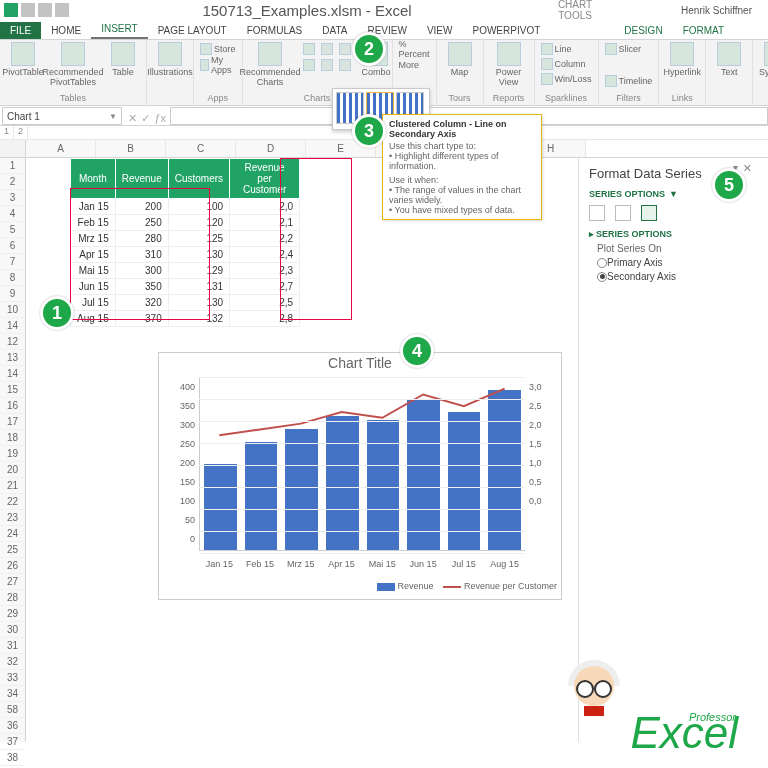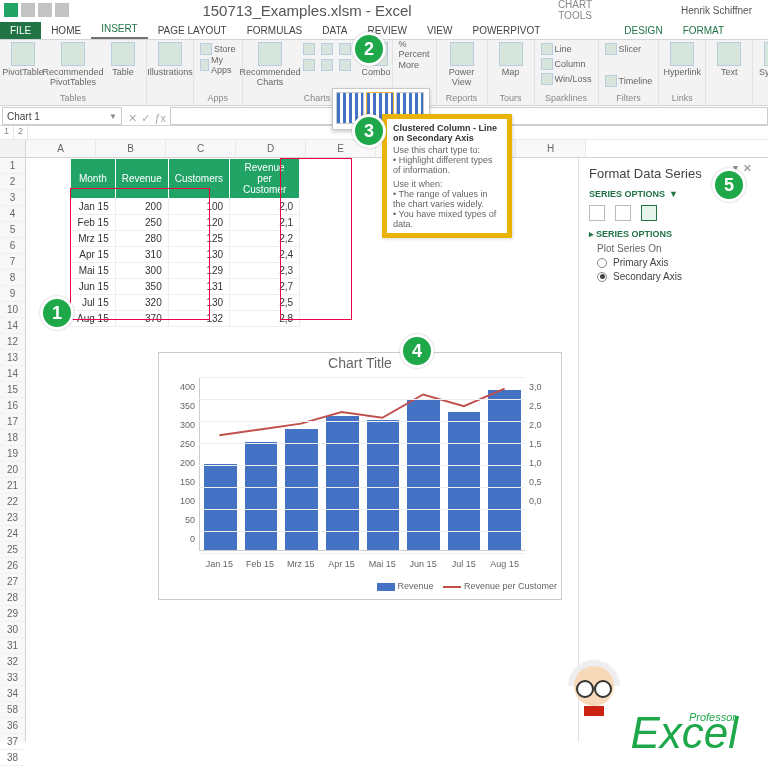--- a/index.html
+++ b/index.html
@@ -57,35 +57,35 @@
   .axis-r div { justify-content:flex-start;}
   .bars { position:absolute; inset:0; display:flex; align-items:flex-end; gap:8px; padding:0 4px; border-left:1px solid #ccc; border-bottom:1px solid #ccc;}
   .bar { flex:1; background:#4472c4; }
   .yl { position:absolute; left:0; right:0; border-top:1px solid #eee;}
   .cats { position:absolute; left:40px; right:36px; bottom:30px; display:flex; font-size:9px; color:#666;}
   .cats div{flex:1; text-align:center;}
   .legend { position:absolute; left:0; right:4px; bottom:8px; text-align:right; font-size:9px; color:#666;}
   .legend .sw{display:inline-block; width:18px; height:8px; vertical-align:middle;}
   svg.line { position:absolute; inset:0; }
   
-  .callout { position:absolute; background:#fff; border:5px solid #eab308; font-size:9px; color:#666; padding:4px 6px; width:130px; box-shadow:1px 1px 3px rgba(0,0,0,.15);}
+  .callout { position:absolute; background:#fff; border:1px solid #eab308; font-size:9px; color:#666; padding:4px 6px; width:160px; box-shadow:1px 1px 3px rgba(0,0,0,.15);}
   .callout .tt{font-weight:bold; color:#333; margin-bottom:2px;}
   
   .combo-panel { position:absolute; left:332px; top:88px; width:98px; height:42px; background:#fff; border:1px solid #c9c9c9; box-shadow:0 2px 4px rgba(0,0,0,.2); display:flex; gap:2px; padding:3px;}
   .combo-panel .thumb{ width:28px; height:32px; border:1px solid #c9c9c9; background:repeating-linear-gradient(90deg,#4472c4 0 3px,#fff 3px 6px);}
   .combo-panel .thumb.sel{ border:1px solid #f5b93f; background-color:#fff4dd;}
   
   .format-pane { position:absolute; right:10px; top:0; width:180px; height:584px; background:#fff; border-left:1px solid #e0e0e0; padding:8px 10px; }
   .format-pane h3 { font-size:13px; color:#444; font-weight:normal;}
   .fp-opts { color:#217346; font-size:9px; font-weight:bold; margin:8px 0 6px; display:flex; align-items:center; gap:4px;}
   .fp-icons { display:flex; gap:10px; margin-bottom:8px;}
   .fp-icons .ic{ width:16px; height:16px; border:1px solid #bbb; }
   .fp-icons .ic.active{ border:1px solid #217346; background:#e6f3ea;}
   .fp-sec{ font-size:9px; color:#217346; font-weight:bold; margin:4px 0;}
-  .radio{ font-size:10px; color:#444; margin:3px 0 3px 8px; display:flex; align-items:center; gap:6px;}
+  .radio{ font-size:10px; color:#444; margin:3px 0 3px 8px; display:flex; align-items:center; gap:0;}
   .radio .r{ width:10px; height:10px; border:1px solid #888; border-radius:50%; display:inline-flex; align-items:center; justify-content:center;}
   .radio .r.on::after{content:""; width:5px; height:5px; background:#444; border-radius:50%;}
   
   .badge { position:absolute; width:34px; height:34px; border-radius:50%; background:#1ea84a; color:#fff; font-size:18px; font-weight:bold; display:flex; align-items:center; justify-content:center; border:3px solid #fff; box-shadow:0 0 2px rgba(0,0,0,.3);}
   
   .logo { position:absolute; right:30px; bottom:18px; display:flex; align-items:flex-end; }
   .prof { width:70px; height:90px; position:relative;}
   .prof .head{width:40px; height:40px; background:#f7d9b9; border-radius:50%; position:absolute; left:14px; top:6px;}
   .prof .hair{position:absolute; left:8px; top:0; width:52px; height:26px; background:#eee; border-radius:26px 26px 0 0;}
   .prof .glass{position:absolute; left:16px; top:20px; width:36px; height:14px;}
@@ -210,36 +210,36 @@
           <span>% Percent</span>
         </div>
       <div class="btn-sm">
           <span>More</span>
         </div>
     </div>
     <div class="lbl"></div>
   </div>
   <div class="grp">
       <div class="row">
+        <div class="btn-lg">
+          <div class="ic"></div>
+          <span>Map</span>
+        </div>
+      </div>
+      <div class="lbl">Tours</div>
+    </div>
+  <div class="grp">
+      <div class="row">
         <div class="btn-lg" style="width:38px">
           <div class="ic"></div>
           <span style="white-space:pre-line;text-align:center">Power
 View</span>
         </div>
       </div>
       <div class="lbl">Reports</div>
-    </div>
-  <div class="grp">
-      <div class="row">
-        <div class="btn-lg">
-          <div class="ic"></div>
-          <span>Map</span>
-        </div>
-      </div>
-      <div class="lbl">Tours</div>
     </div>
   <div class="grp">
     <div class="row" style="flex-direction:column; gap:1px">
       <div class="btn-sm">
           <div class="ic"></div>
           <span>Line</span>
         </div>
       <div class="btn-sm">
           <div class="ic"></div>
           <span>Column</span>

